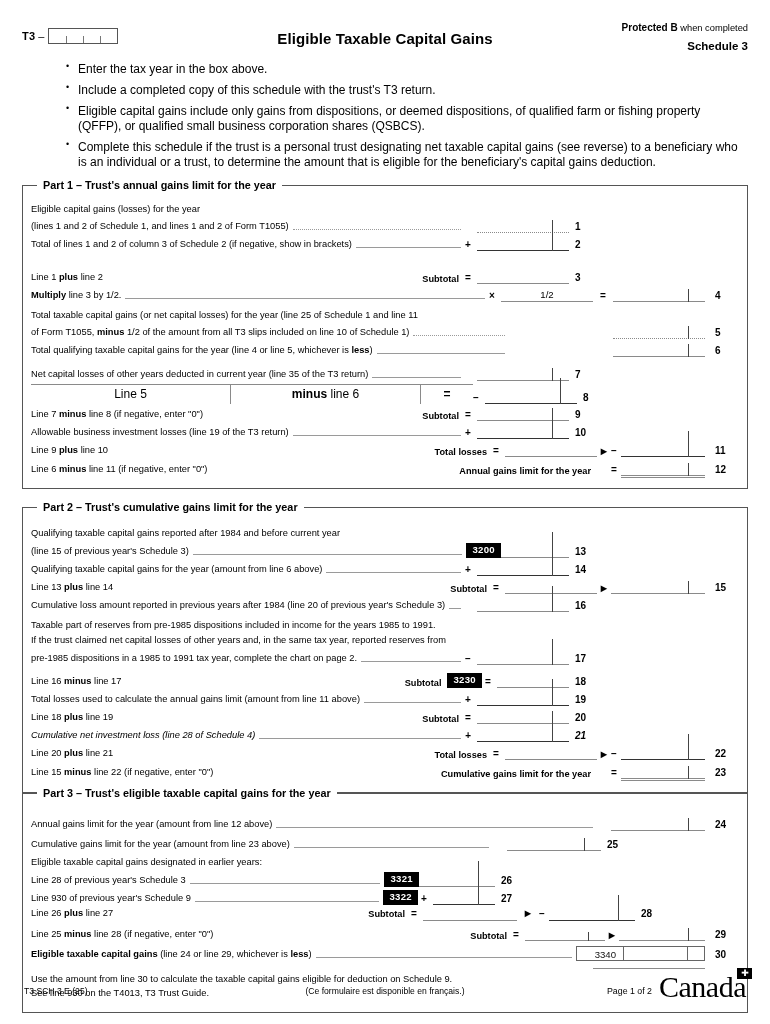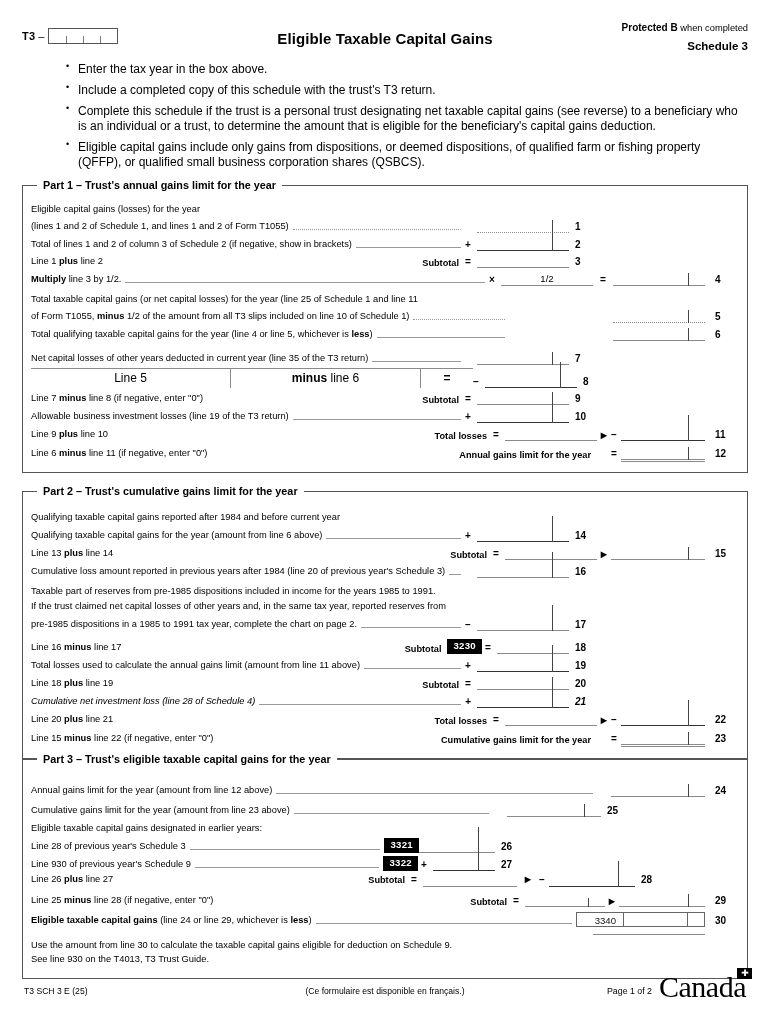--- a/index.html
+++ b/index.html
@@ -115,22 +115,22 @@
     <div class="title">Eligible Taxable Capital Gains</div>
     <div class="protected">
       <b>Protected B</b><span> when completed</span>
     </div>
     <div class="sched">Schedule 3</div>
   </div>
 
   <ul class="bullets">
     <li>Enter the tax year in the box above.</li>
     <li>Include a completed copy of this schedule with the trust's T3 return.</li>
+    <li>Eligible capital gains include only gains from dispositions, or deemed dispositions, of qualified farm or fishing property (QFFP), or qualified small business corporation shares (QSBCS).</li>
     <li>Complete this schedule if the trust is a personal trust designating net taxable capital gains (see reverse) to a beneficiary who is an individual or a trust, to determine the amount that is eligible for the beneficiary's capital gains deduction.</li>
-    <li>Eligible capital gains include only gains from dispositions, or deemed dispositions, of qualified farm or fishing property (QFFP), or qualified small business corporation shares (QSBCS).</li>
   </ul>
 
   <div class="part" style="margin-top:14px;">
     <div class="legend">Part 1 – Trust's annual gains limit for the year</div>
     <div class="partbody">
 
       <div class="row" style="height:16px;">
         <div class="lbl">Eligible capital gains (losses) for the year</div>
       </div>
       <div class="row" style="height:17px;">
@@ -150,21 +150,21 @@
         <div class="lead-s"></div>
         <div class="op">+</div>
         <div class="amt" style="width:92px;">
           <div class="line ul-drk"></div>
             <div class="tickl"></div>
         </div>
         <div class="num">2</div>
         <div style="width:140px;"></div>
       </div>
 
-      <div class="row" style="height:17px;">
+      <div class="row" style="height:17px;margin-top:16px;">
         <div class="lbl"><span>Line 1 </span><b>plus</b><span> line 2</span></div>
         <div class="sub">Subtotal</div>
         <div class="op">=</div>
         <div class="amt" style="width:92px;">
           <div class="line ul-sol"></div>
         </div>
         <div class="num">3</div>
         <div style="width:140px;"></div>
       </div>
 
@@ -293,20 +293,31 @@
       <div style="height:6px;"></div>
     </div>
   </div>
 
   <div class="part" style="margin-top:18px;">
     <div class="legend">Part 2 – Trust's cumulative gains limit for the year</div>
     <div class="partbody" style="padding-top:17px;">
 
       <div class="row" style="height:15px;">
         <div class="lbl">Qualifying taxable capital gains reported after 1984 and before current year</div>
+      </div>
+      <div class="row" style="height:18px;">
+        <div class="lbl">(line 15 of previous year's Schedule 3)</div>
+        <div class="lead-s"></div>
+        <div class="boxno">3200</div>
+        <div class="amt" style="width:68px;">
+          <div class="line ul-sol"></div>
+            <div class="tickl"></div>
+        </div>
+        <div class="num">13</div>
+        <div style="width:140px;"></div>
       </div>
 
       <div class="row" style="height:18px;">
         <div class="lbl">Qualifying taxable capital gains for the year (amount from line 6 above)</div>
         <div class="lead-s"></div>
         <div class="op">+</div>
         <div class="amt" style="width:92px;">
           <div class="line ul-drk"></div>
             <div class="tickl"></div>
         </div>

